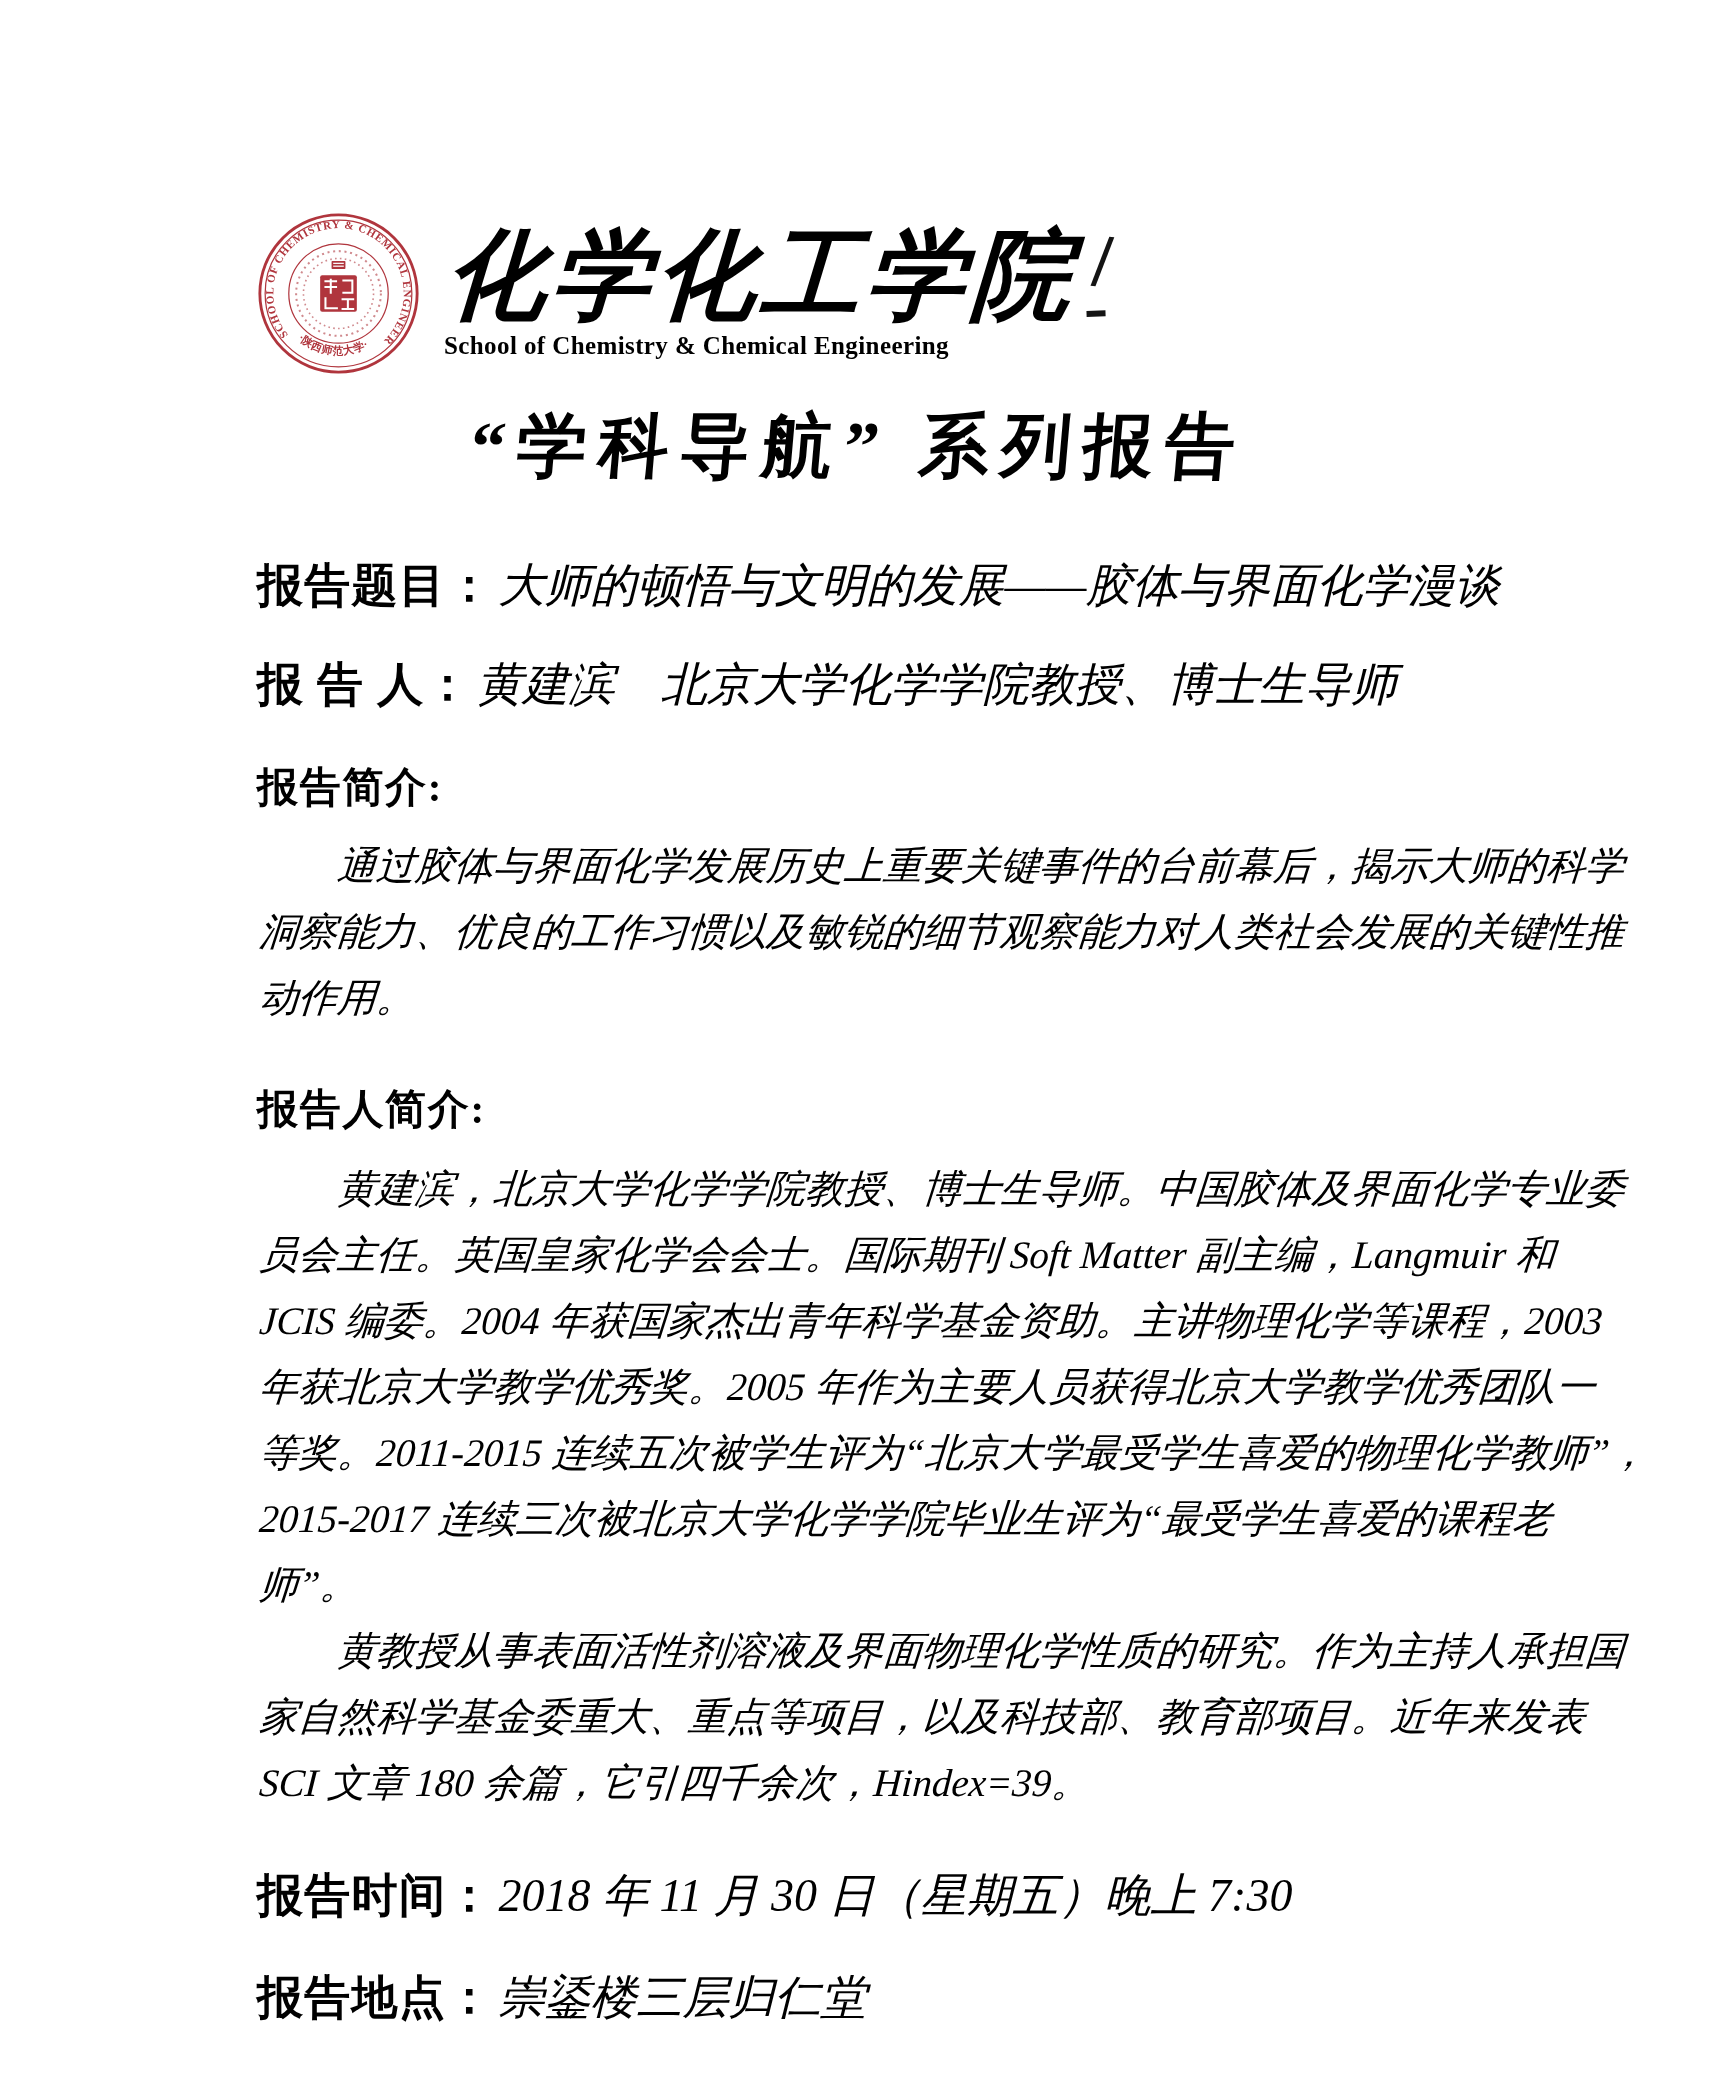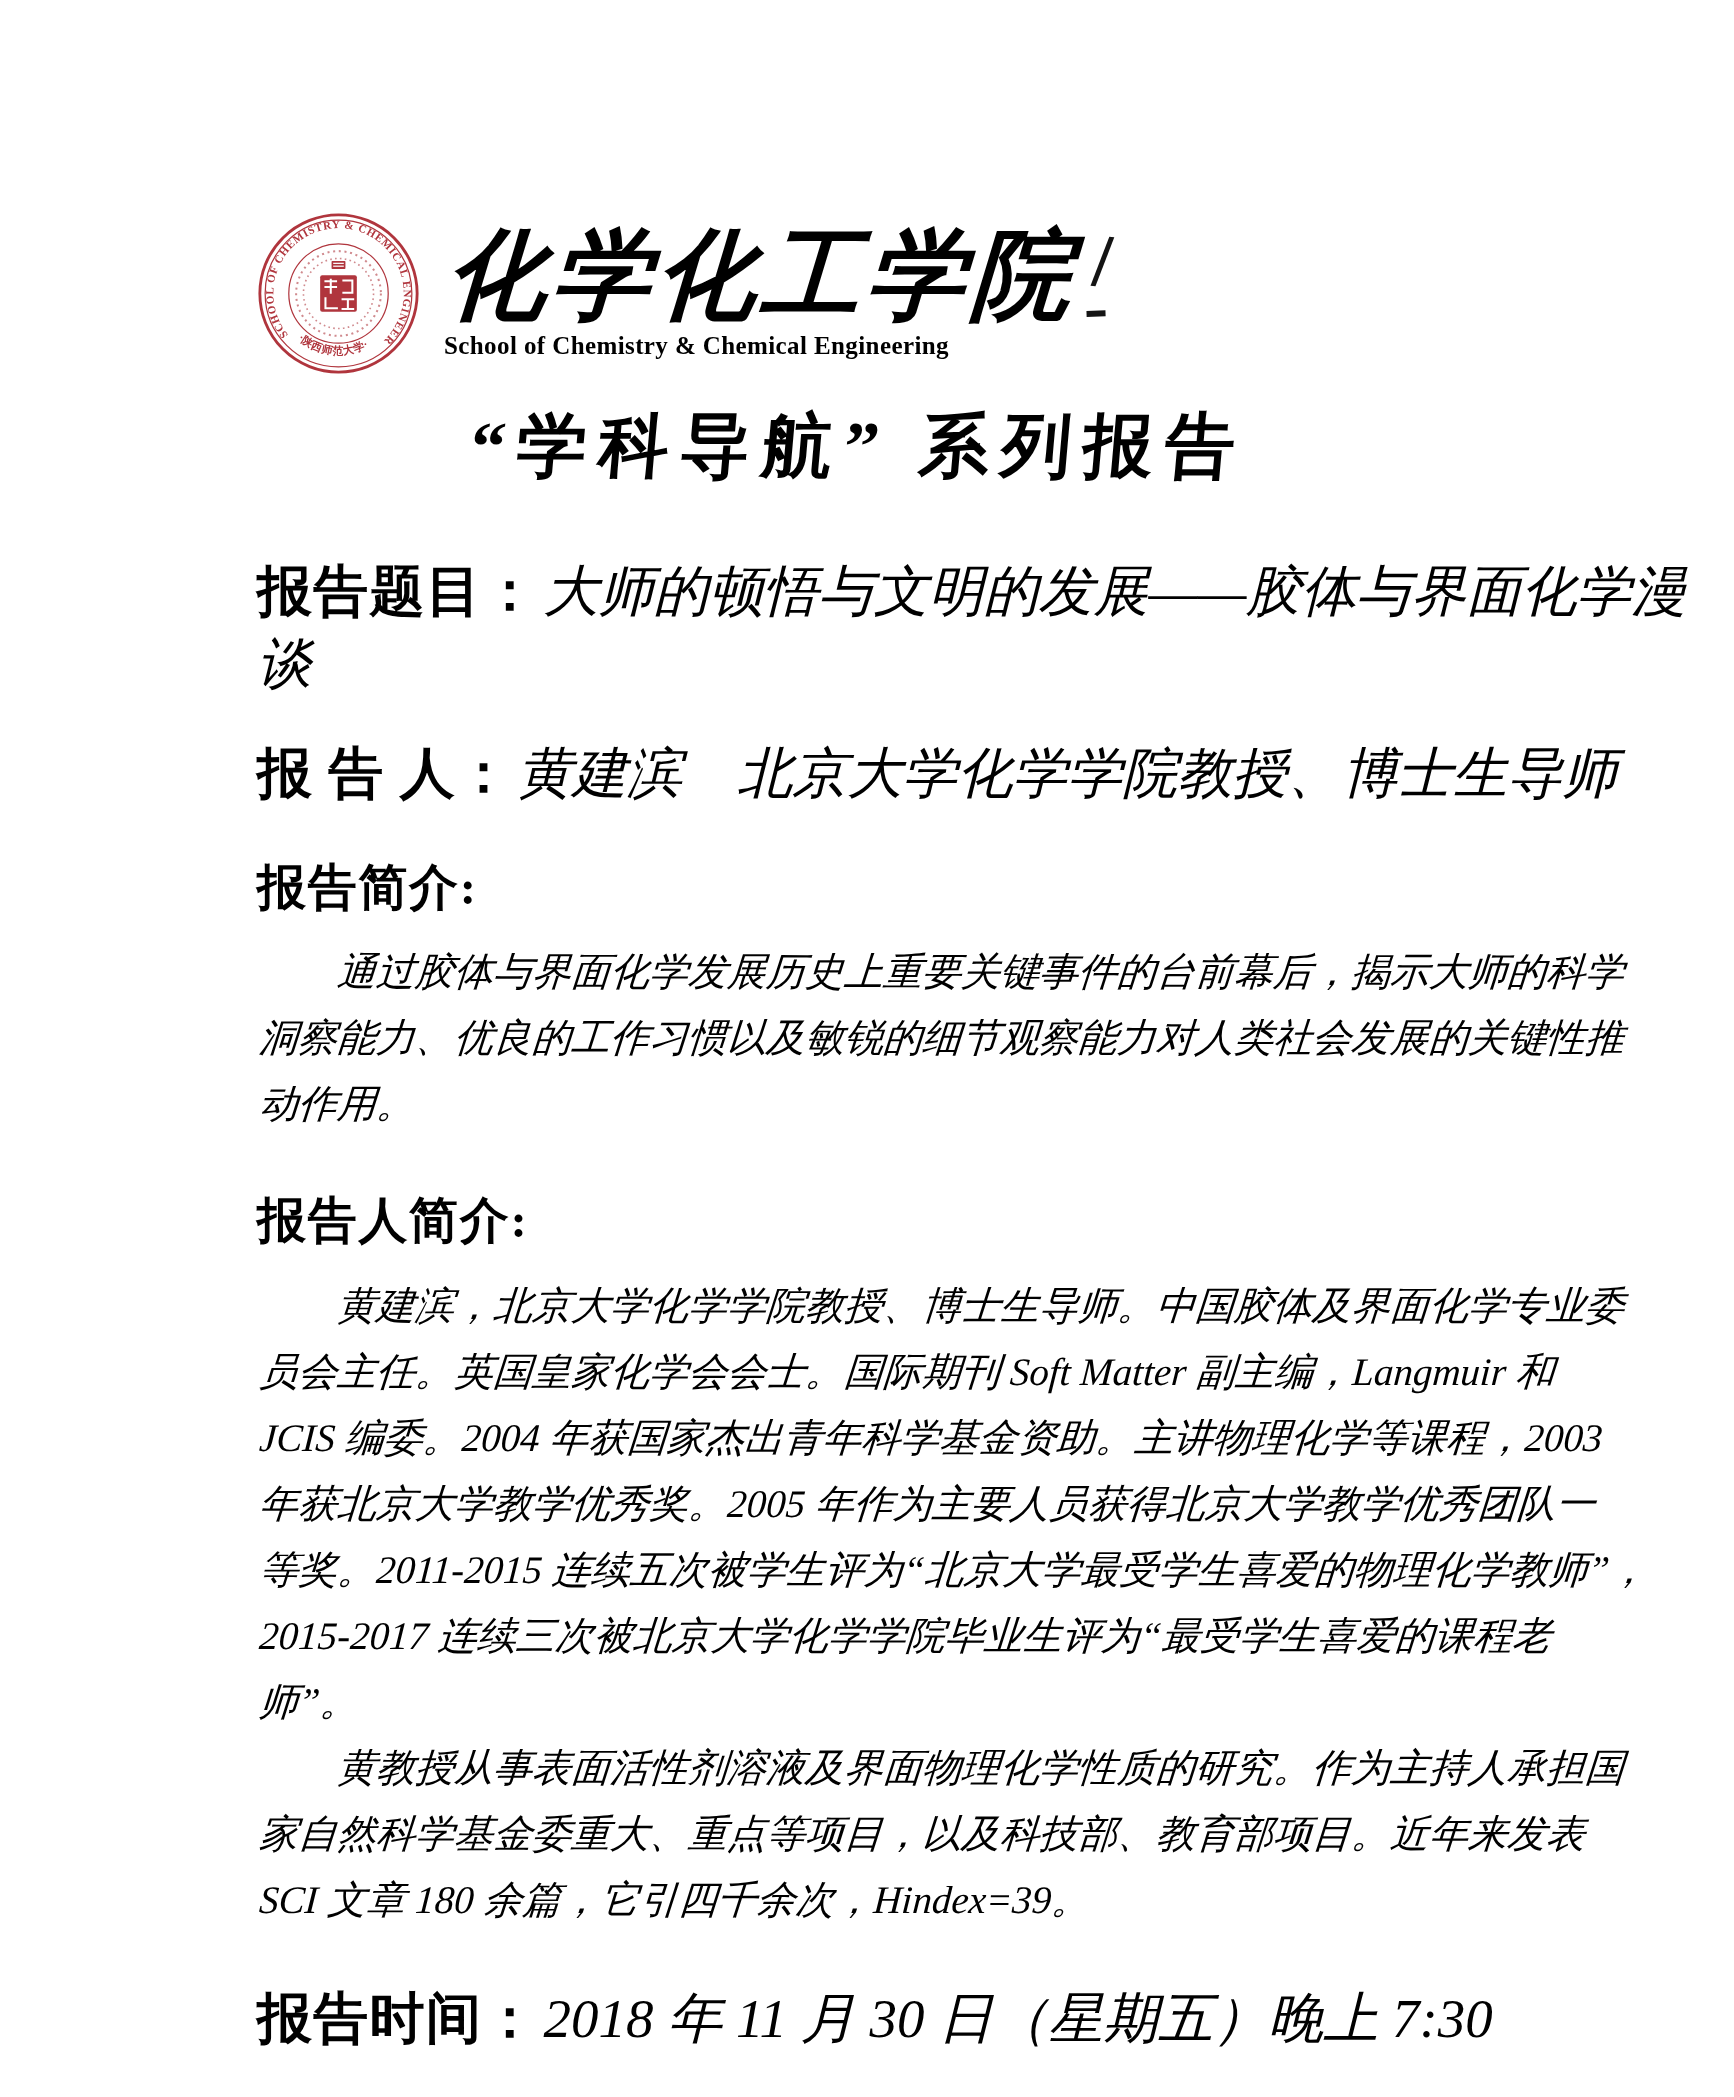--- a/index.html
+++ b/index.html
@@ -25,29 +25,29 @@
   .logo-en{font-size:25px;font-weight:bold;margin-top:4.2px;letter-spacing:0.4px;}
 
   
   .series-title{
     margin:25px 17px 0 0;text-align:center;
     font-size:70px;font-weight:bold;letter-spacing:11.7px;
     transform:skewX(-5deg);
   }
 
   
-  .field{margin-left:257px;font-size:55px;line-height:1.3;}
+  .field{margin-left:257px;font-size:46px;line-height:1.3;}
   .field.topic{margin-top:62px;}
   .field.person{margin-top:39px;}
   .label{font-weight:bold;letter-spacing:1.3px;}
   .value{margin-left:5px;}
   .slant{font-style:italic;}
 
   
-  .section-heading{margin-left:257px;font-size:49px;font-weight:bold;letter-spacing:1.7px;}
+  .section-heading{margin-left:257px;font-size:41px;font-weight:bold;letter-spacing:1.7px;}
   .abstract-heading{margin-top:45px;}
   .bio-heading{margin-top:51px;font-family:Liberation Serif, serif;}
   .para{margin:18.5px 235px 0 257px;font-size:39px;line-height:66px;}
   .para .line{white-space:nowrap;font-style:italic;transform:skewX(-4deg);transform-origin:left bottom;}
   .para .line:first-child{text-indent:2em;}
   .para.bio-p2{margin-top:0;}
 
   
   .field.time{margin-top:50px;}
   .field.venue{margin-top:43px;}

